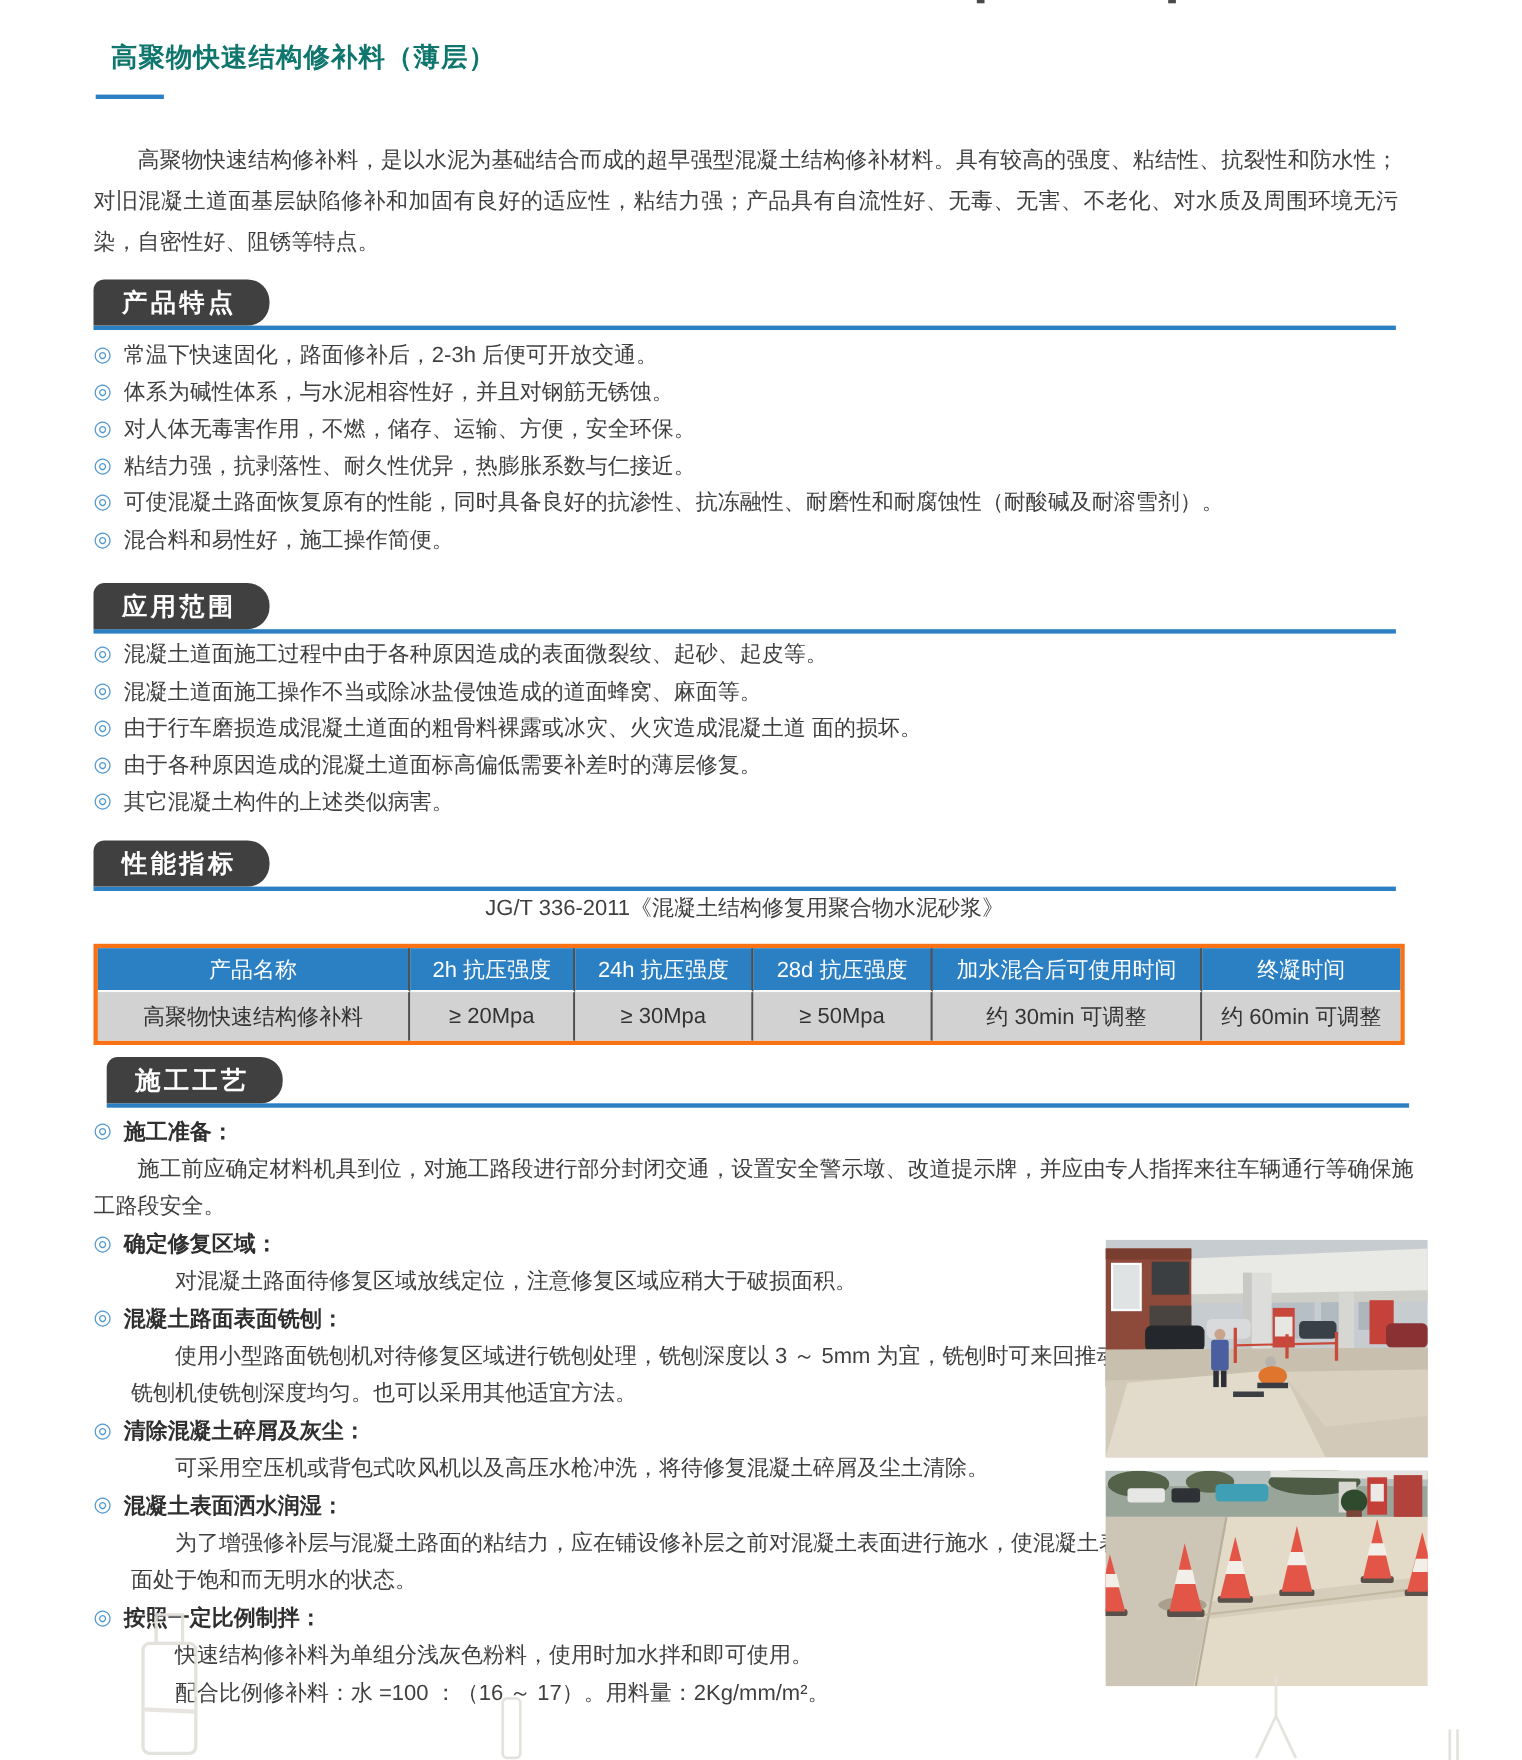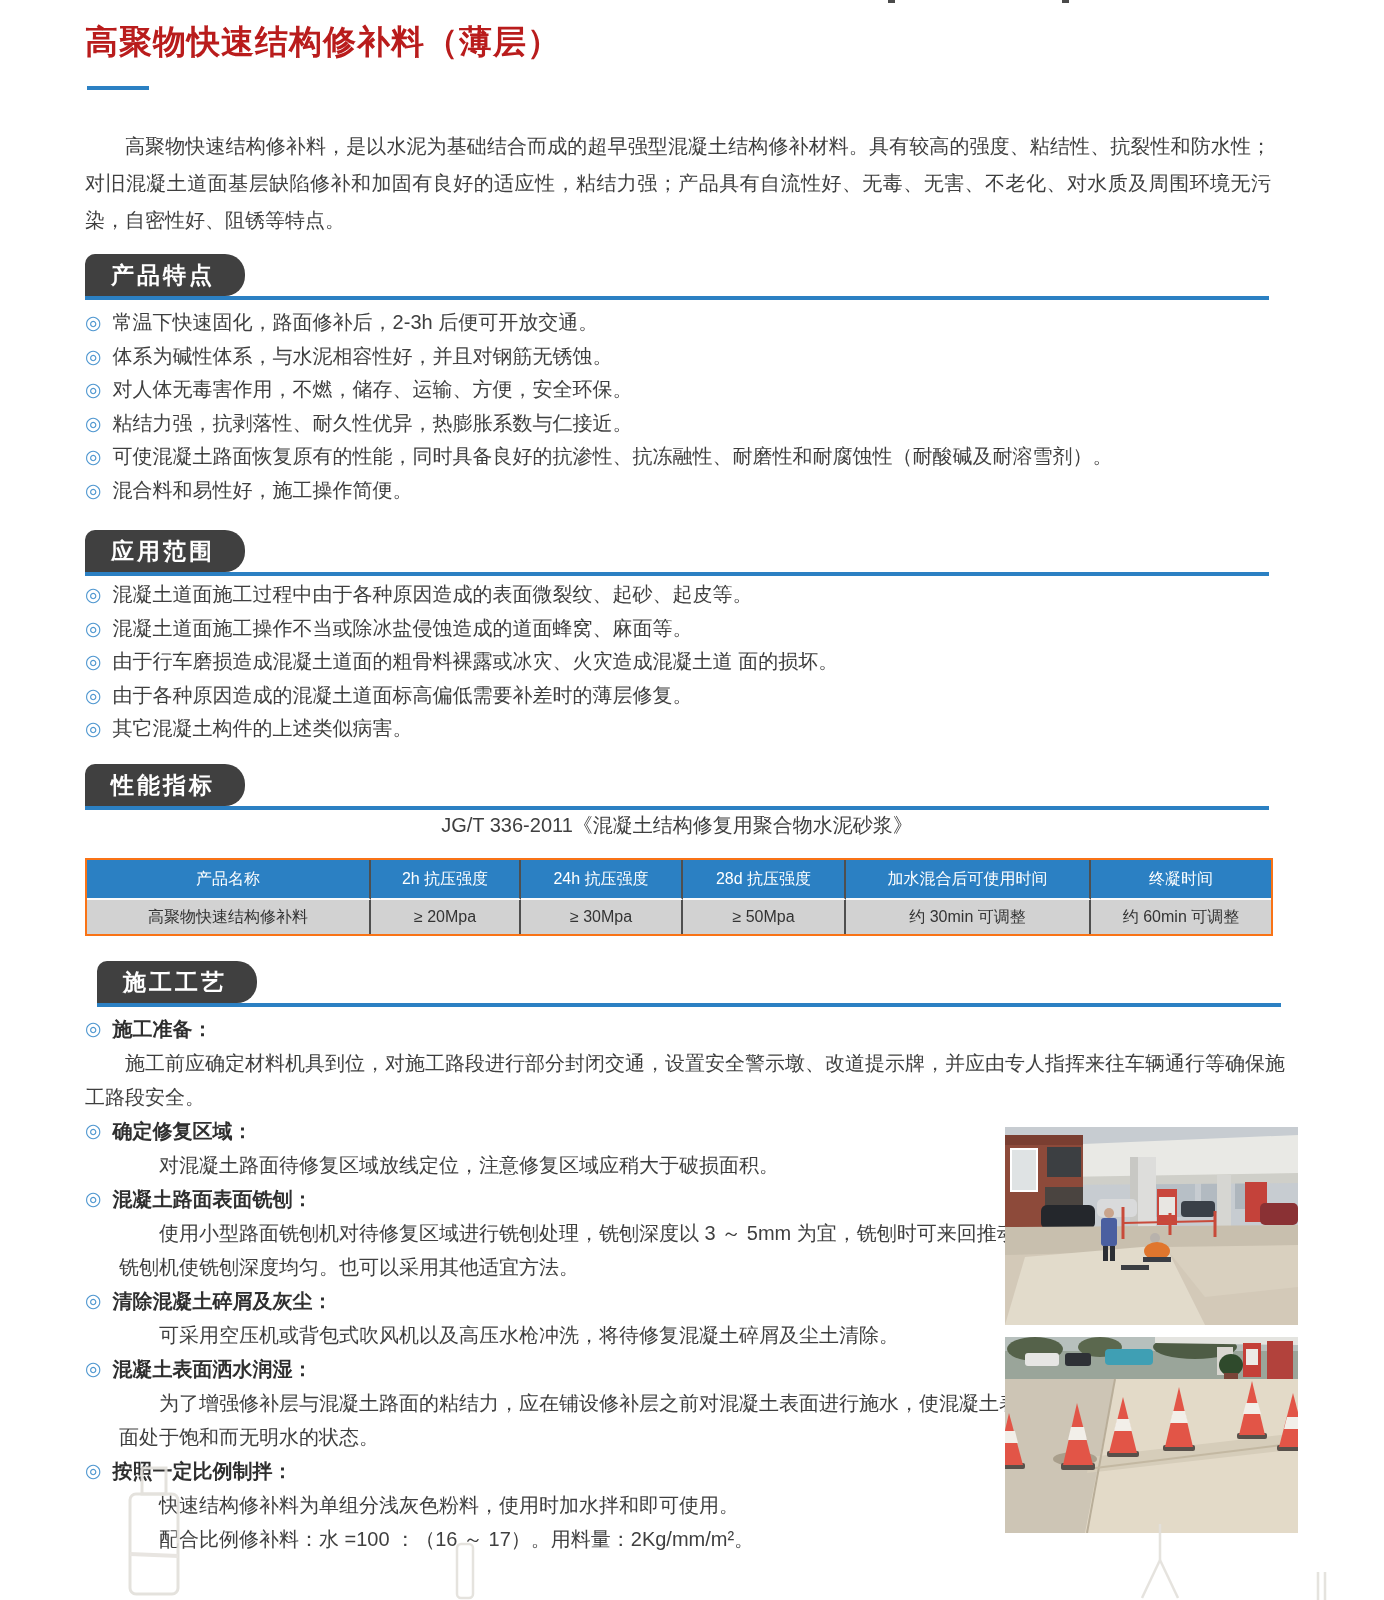--- a/index.html
+++ b/index.html
@@ -2,22 +2,22 @@
 <html lang="zh"><head>
 <meta charset="utf-8">
 <style>
   html,body{margin:0;padding:0;background:#ffffff;}
   .page{
     position:relative;width:1384px;height:1600px;background:#ffffff;overflow:hidden;
     font-family:"Liberation Sans","DejaVu Sans",sans-serif;color:#3f3f3f;
   }
   .spec{position:absolute;top:0;width:7px;height:3px;background:#4a4a4a;}
   .page-title{
-    position:absolute;left:85px;top:20px;margin:0;
-    font-size:33px;font-weight:bold;color:#b91c1c;letter-spacing:1px;
+    position:absolute;left:85px;top:20px;margin:16px;
+    font-size:24px;font-weight:bold;color:#0f766e;letter-spacing:1px;
   }
   .title-dash{position:absolute;left:87px;top:86px;width:62px;height:4px;background:#2b80c3;}
   .intro{
     position:absolute;left:85px;top:128px;width:1186px;margin:0;
     font-size:20px;line-height:37px;text-align:justify;text-indent:2em;color:#3f3f3f;
   }
   .section-header{
     position:absolute;left:85px;width:1184px;height:42px;
     border-bottom:4px solid #2b80c3;box-sizing:content-box;
   }
@@ -38,29 +38,29 @@
   .bullets-applications{top:578px;}
   .bullets li{display:flex;align-items:center;height:33.5px;gap:11px;}
   .mark{color:#4f97d0;font-size:19px;flex:0 0 auto;}
   .standard-line{
     position:absolute;left:85px;top:812px;width:1184px;margin:0;
     text-align:center;font-size:20px;color:#3f3f3f;
   }
   table.perf{
     position:absolute;left:85px;top:858px;width:1184px;
     border-collapse:separate;border-spacing:0;table-layout:fixed;
-    border:2px solid #f97316;font-size:16px;
+    border:4px solid #f97316;font-size:20px;
   }
   table.perf th{
     background:#2b80c3;color:#ffffff;font-weight:normal;height:38px;
     border-right:2px solid #4f4f4f;border-bottom:2px solid #fbfbfb;
     text-align:center;padding:0 4px;overflow:hidden;white-space:nowrap;
   }
   table.perf td{
-    background:#d2d2d2;color:#333333;height:34px;text-align:center;
+    background:#d2d2d2;color:#333333;height:44px;text-align:center;
     border-right:2px solid #4f4f4f;padding:0 4px;overflow:hidden;white-space:nowrap;
   }
   table.perf th:last-child, table.perf td:last-child{border-right:none;}
   .process{
     position:absolute;left:85px;top:1012px;width:1213px;
     font-size:20px;color:#3f3f3f;
   }
   .step-label{display:flex;align-items:center;gap:11px;line-height:34px;margin:0;}
   .step-label b{color:#2f2f2f;font-weight:bold;}
   .step-body{margin:0;line-height:34px;text-indent:2em;text-align:left;}

